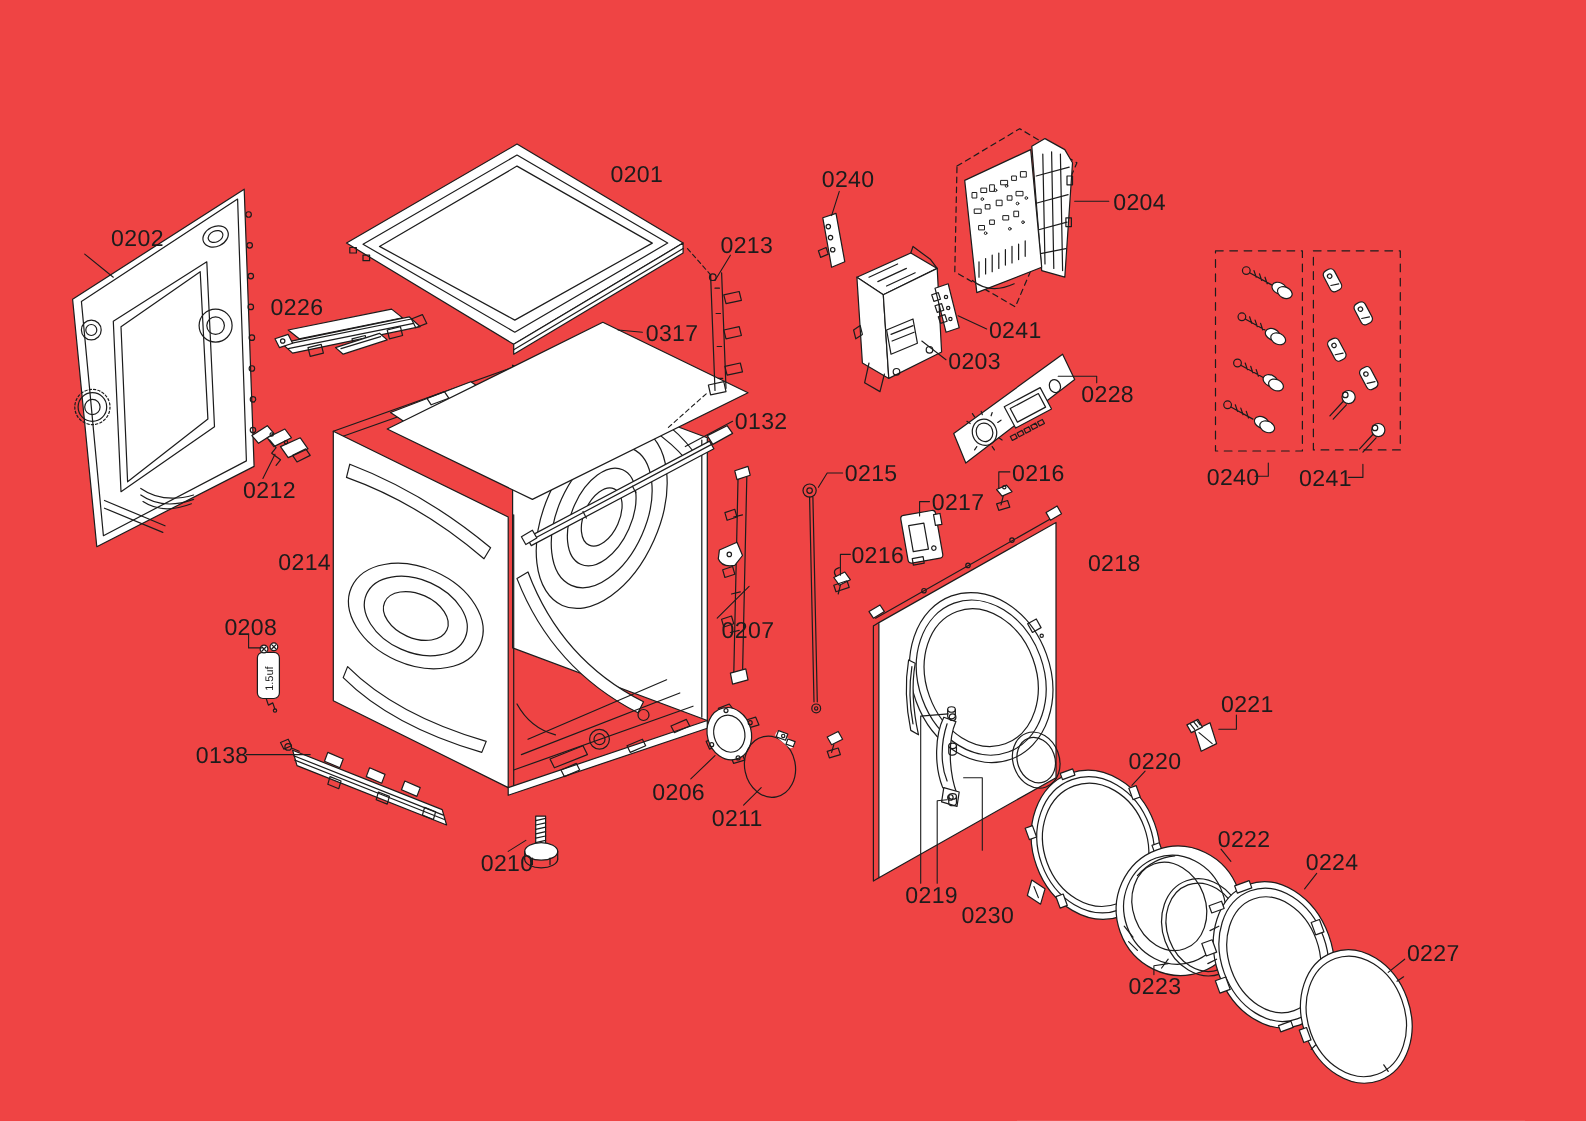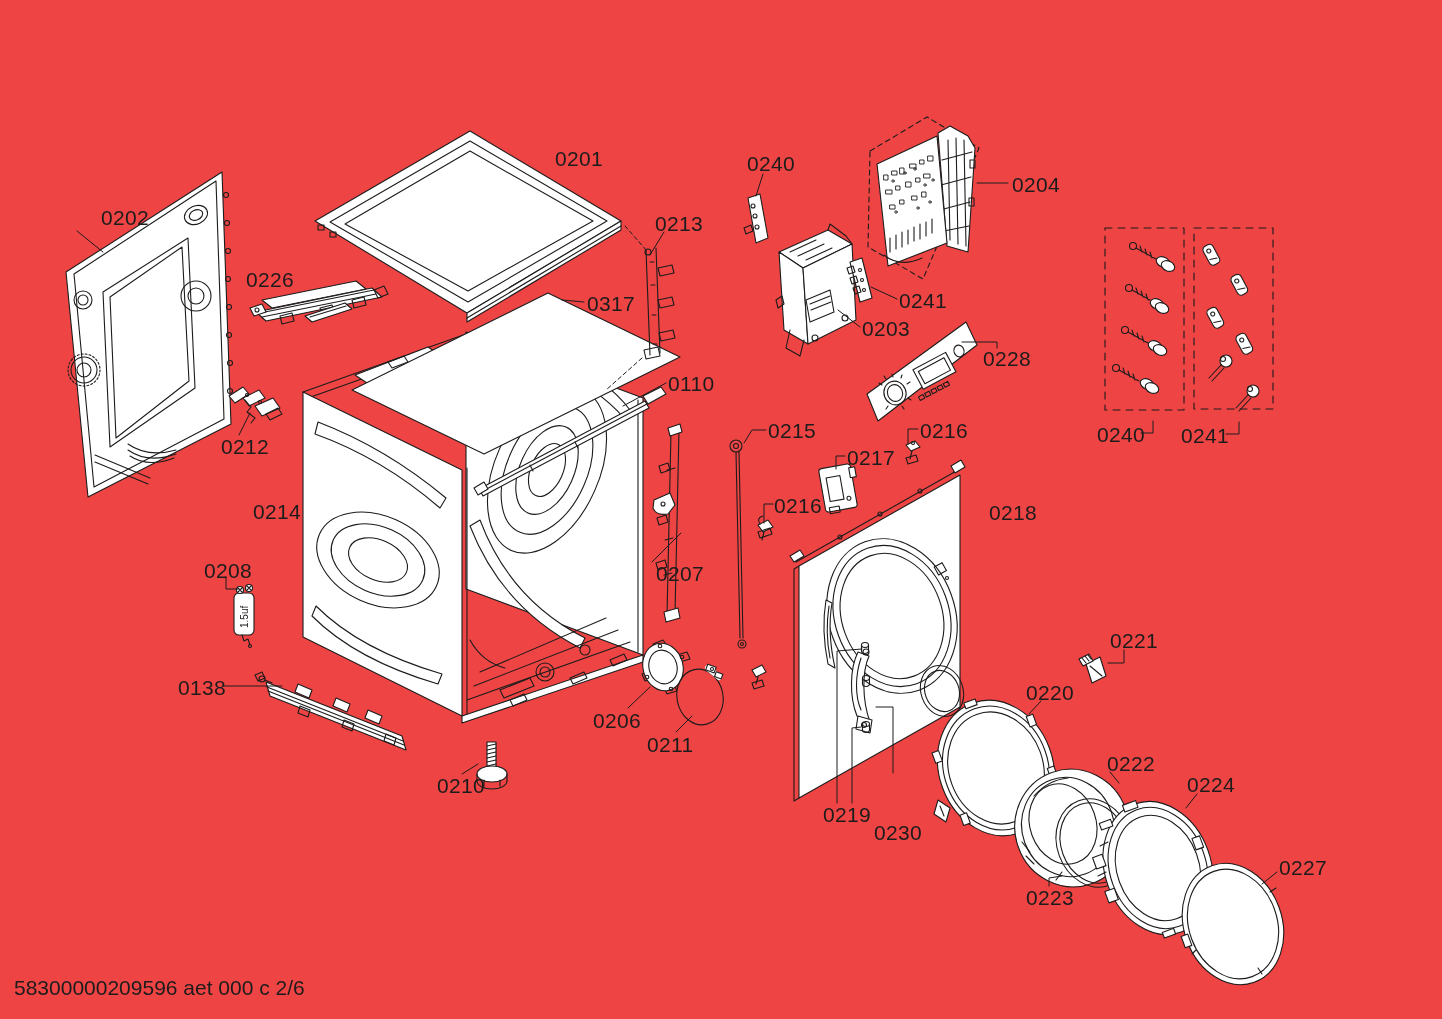--- a/index.html
+++ b/index.html
@@ -523,21 +523,21 @@
 </svg>
 
 <div id="label-layer">
       <div class="part-label" style="left: 555px; top: 148px;">0201</div>
       <div class="part-label" style="left: 61px; top: 207px; margin-left: 40px;">0202</div>
       <div class="part-label" style="left: 862px; top: 318px;">0203</div>
       <div class="part-label" style="left: 1012px; top: 174px;">0204</div>
       <div class="part-label" style="left: 593px; top: 710px;">0206</div>
       <div class="part-label" style="left: 632px; top: 563px; margin-left: 24px;">0207</div>
       <div class="part-label" style="left: 204px; top: 560px;">0208</div>
-      <div class="part-label" style="left: 668px; top: 373px;">0110</div>
+      <div class="part-label" style="left: 668px; top: 373px;">0132</div>
       <div class="part-label" style="left: 437px; top: 775px;">0210</div>
       <div class="part-label" style="left: 647px; top: 734px;">0211</div>
       <div class="part-label" style="left: 221px; top: 436px;">0212</div>
       <div class="part-label" style="left: 655px; top: 213px;">0213</div>
       <div class="part-label" style="left: 253px; top: 501px;">0214</div>
       <div class="part-label" style="left: 768px; top: 420px;">0215</div>
       <div class="part-label" style="left: 920px; top: 420px;">0216</div>
       <div class="part-label" style="left: 774px; top: 495px;">0216</div>
       <div class="part-label" style="left: 847px; top: 447px;">0217</div>
       <div class="part-label" style="left: 989px; top: 502px;">0218</div>
@@ -552,15 +552,14 @@
       <div class="part-label" style="left: 1279px; top: 857px;">0227</div>
       <div class="part-label" style="left: 983px; top: 348px;">0228</div>
       <div class="part-label" style="left: 874px; top: 774px; margin-top: 48px;">0230</div>
       <div class="part-label" style="left: 587px; top: 293px;">0317</div>
       <div class="part-label" style="left: 747px; top: 153px;">0240</div>
       <div class="part-label" style="left: 1097px; top: 424px;">0240</div>
       <div class="part-label" style="left: 899px; top: 290px;">0241</div>
       <div class="part-label" style="left: 1181px; top: 425px;">0241</div>
     </div>
 
-<div id="footer">58300000209596 aet 000 c 2/6</div>
 
 </div>
 
 </body></html>

